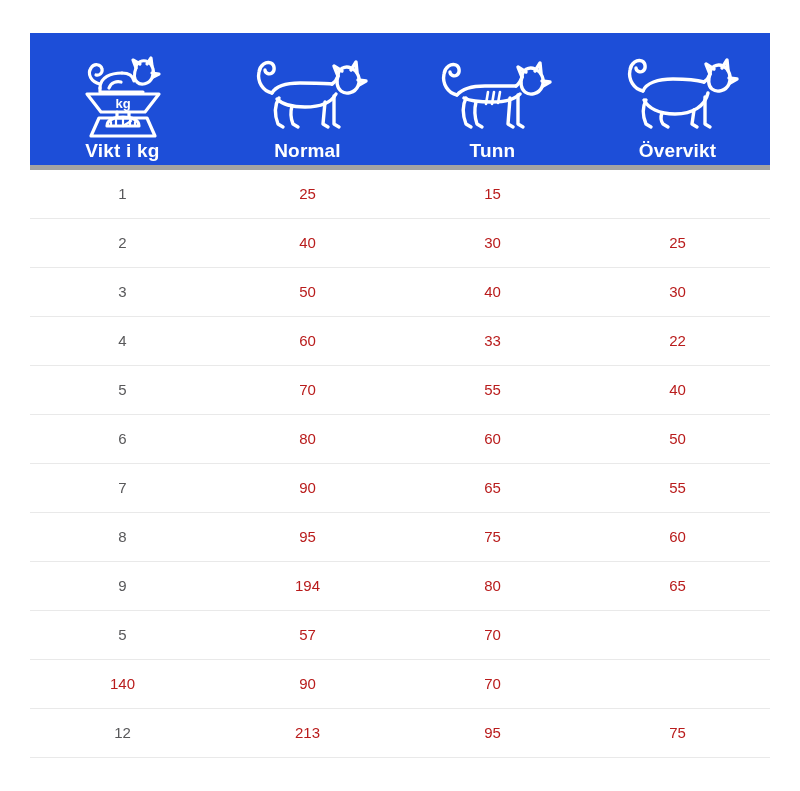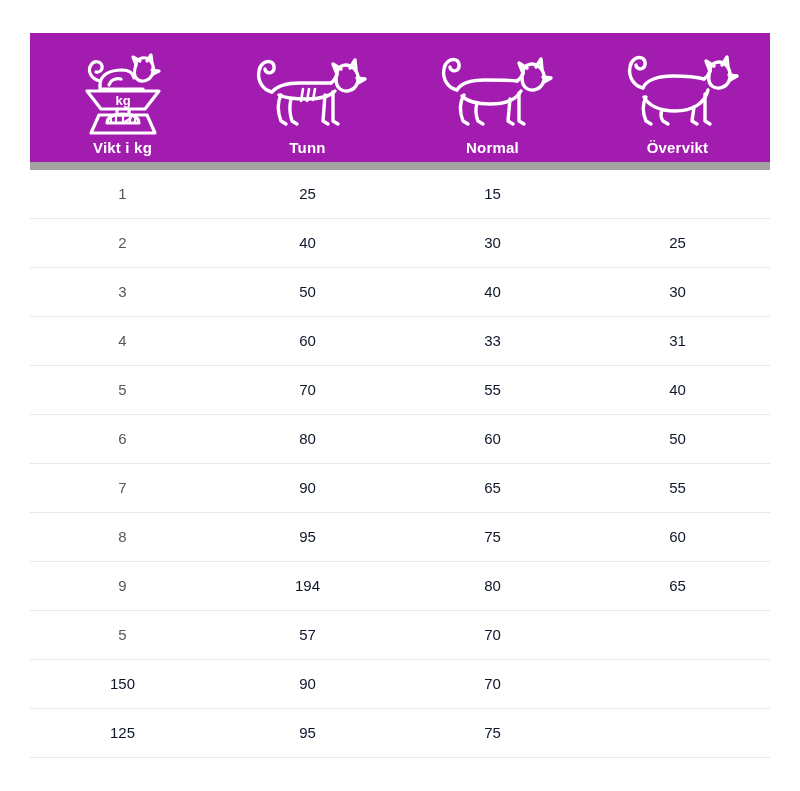--- a/index.html
+++ b/index.html
@@ -17,23 +17,23 @@
   .chart-wrap {
     position: absolute;
     left: 30px;
     top: 33px;
     width: 740px;
   }
 
   
   .table-header {
     display: flex;
-    background: #a21caf;
+    background: #1d4ed8;
     height: 137px;
-    border-bottom: 8px solid #a3a3a3;
+    border-bottom: 5px solid #a3a3a3;
     box-sizing: border-box;
     text-align: right;
   }
   .hcell {
     flex: 0 0 25%;
     position: relative;
     display: flex;
     flex-direction: column;
     align-items: center;
     justify-content: flex-end;
@@ -41,21 +41,21 @@
     box-sizing: border-box;
   }
   .hcell .icon-box {
     height: 96px;
     display: flex;
     align-items: flex-end;
     justify-content: center;
   }
   .hcell .hlabel {
     color: #ffffff;
-    font-size: 15px;
+    font-size: 19px;
     font-weight: bold;
     letter-spacing: 0.2px;
     line-height: 16px;
     margin-top: 3px;
     white-space: nowrap;
   }
 
   
   .table-body {
     background: #ffffff;
@@ -66,21 +66,21 @@
     align-items: center;
     border-bottom: 1px solid #e9e9e9;
   }
   .row:first-child {
     border-top: none;
   }
   .cell {
     flex: 0 0 25%;
     text-align: center;
     font-size: 15px;
-    color: #0f172a;
+    color: #b91c1c;
     line-height: 48px;
     height: 48px;
   }
   .cell.weight { color: #58585a; }
 </style>
 </head>
 <body>
 
 <div class="chart-wrap">
 
@@ -115,20 +115,47 @@
           <path d="M50 78 L58 73" stroke-width="2.2"></path>
         </svg>
       </div>
       <div class="hlabel">Vikt i kg</div>
     </div>
 
     <div class="hcell">
       <div class="icon-box">
         <svg width="122" height="92" viewBox="0 0 122 92" fill="none" stroke="#ffffff" stroke-width="3.4" stroke-linecap="round" stroke-linejoin="round">
 
+          <path d="M25 45 C16 43 10 34 12 24 C13 17 19 13 24 15 C28 17 28 23 25 25 C22 27 18 25 18 22"></path>
+
+          <path d="M25 45 C29 38 40 35 53 35 C66 35 77 35 85 36"></path>
+
+          <path d="M85 36 C88 34 90 31 91 28"></path>
+
+          <path d="M91 28 L87 18 L95 23"></path>
+          <path d="M104 22 L109 14 L110 24"></path>
+          <path d="M91 28 C91 21 98 17 104 20 C111 23 114 31 111 38 C108 45 99 47 94 43 C90 40 89 33 91 28 Z"></path>
+          <path d="M111 32 L119 33 L112 37"></path>
+
+          <path d="M89 46 C84 55 72 59 58 59 C45 59 35 56 30 51"></path>
+
+          <path d="M87 48 L87 76 L92 79"></path>
+          <path d="M78 54 L76 76 L81 79"></path>
+
+          <path d="M32 50 C27 58 28 68 31 76 L36 79"></path>
+          <path d="M45 58 C43 65 44 71 46 76 L51 79"></path>
+        </svg>
+      </div>
+      <div class="hlabel">Normal</div>
+    </div>
+
+    <div class="hcell">
+      <div class="icon-box">
+        <svg width="122" height="92" viewBox="0 0 122 92" fill="none" stroke="#ffffff" stroke-width="3.4" stroke-linecap="round" stroke-linejoin="round">
+
           <path d="M25 47 C16 45 10 36 12 26 C13 19 19 15 24 17 C28 19 28 25 25 27 C22 29 18 27 18 24"></path>
 
           <path d="M25 47 C30 41 40 38 53 38 C66 38 76 38 84 38"></path>
 
           <path d="M84 38 C87 36 89 32 90 29"></path>
 
           <path d="M90 29 L86 19 L94 24"></path>
           <path d="M103 23 L108 15 L109 25"></path>
           <path d="M90 29 C90 22 97 18 103 21 C110 24 113 32 110 39 C107 46 98 48 93 44 C89 41 88 34 90 29 Z"></path>
           <path d="M110 33 L118 34 L111 38"></path>
@@ -146,47 +173,20 @@
           <path d="M44 54 C42 62 43 70 45 76 L50 79"></path>
         </svg>
       </div>
       <div class="hlabel">Tunn</div>
     </div>
 
     <div class="hcell">
       <div class="icon-box">
         <svg width="122" height="92" viewBox="0 0 122 92" fill="none" stroke="#ffffff" stroke-width="3.4" stroke-linecap="round" stroke-linejoin="round">
 
-          <path d="M25 45 C16 43 10 34 12 24 C13 17 19 13 24 15 C28 17 28 23 25 25 C22 27 18 25 18 22"></path>
-
-          <path d="M25 45 C29 38 40 35 53 35 C66 35 77 35 85 36"></path>
-
-          <path d="M85 36 C88 34 90 31 91 28"></path>
-
-          <path d="M91 28 L87 18 L95 23"></path>
-          <path d="M104 22 L109 14 L110 24"></path>
-          <path d="M91 28 C91 21 98 17 104 20 C111 23 114 31 111 38 C108 45 99 47 94 43 C90 40 89 33 91 28 Z"></path>
-          <path d="M111 32 L119 33 L112 37"></path>
-
-          <path d="M89 46 C84 55 72 59 58 59 C45 59 35 56 30 51"></path>
-
-          <path d="M87 48 L87 76 L92 79"></path>
-          <path d="M78 54 L76 76 L81 79"></path>
-
-          <path d="M32 50 C27 58 28 68 31 76 L36 79"></path>
-          <path d="M45 58 C43 65 44 71 46 76 L51 79"></path>
-        </svg>
-      </div>
-      <div class="hlabel">Normal</div>
-    </div>
-
-    <div class="hcell">
-      <div class="icon-box">
-        <svg width="122" height="92" viewBox="0 0 122 92" fill="none" stroke="#ffffff" stroke-width="3.4" stroke-linecap="round" stroke-linejoin="round">
-
           <path d="M26 43 C17 41 11 32 13 22 C14 15 20 11 25 13 C29 15 29 21 26 23 C23 25 19 23 19 20"></path>
 
           <path d="M26 43 C29 35 41 31 56 31 C70 31 80 32 87 34"></path>
 
           <path d="M87 34 C90 32 92 29 93 26"></path>
 
           <path d="M93 26 L89 16 L97 21"></path>
           <path d="M105 20 L110 12 L111 22"></path>
           <path d="M93 26 C93 19 100 15 106 18 C112 21 115 29 112 36 C109 43 100 45 95 41 C91 38 91 31 93 26 Z"></path>
           <path d="M112 30 L120 31 L113 35"></path>
@@ -224,21 +224,21 @@
       <div class="cell weight">3</div>
       <div class="cell">50</div>
       <div class="cell">40</div>
       <div class="cell">30</div>
     </div>
 
     <div class="row">
       <div class="cell weight">4</div>
       <div class="cell">60</div>
       <div class="cell">33</div>
-      <div class="cell">31</div>
+      <div class="cell">22</div>
     </div>
 
     <div class="row">
       <div class="cell weight">5</div>
       <div class="cell">70</div>
       <div class="cell">55</div>
       <div class="cell">40</div>
     </div>
 
     <div class="row">
@@ -269,25 +269,26 @@
       <div class="cell">65</div>
     </div>
 
     <div class="row">
       <div class="cell weight">5</div>
       <div class="cell">57</div>
       <div class="cell">70</div>
     </div>
 
     <div class="row">
-      <div class="cell">150</div>
+      <div class="cell">140</div>
       <div class="cell">90</div>
       <div class="cell">70</div>
     </div>
 
     <div class="row">
-      <div class="cell">125</div>
+      <div class="cell weight">12</div>
+      <div class="cell">213</div>
       <div class="cell">95</div>
       <div class="cell">75</div>
     </div>
 
   </div>
 </div>
 
 </body></html>

